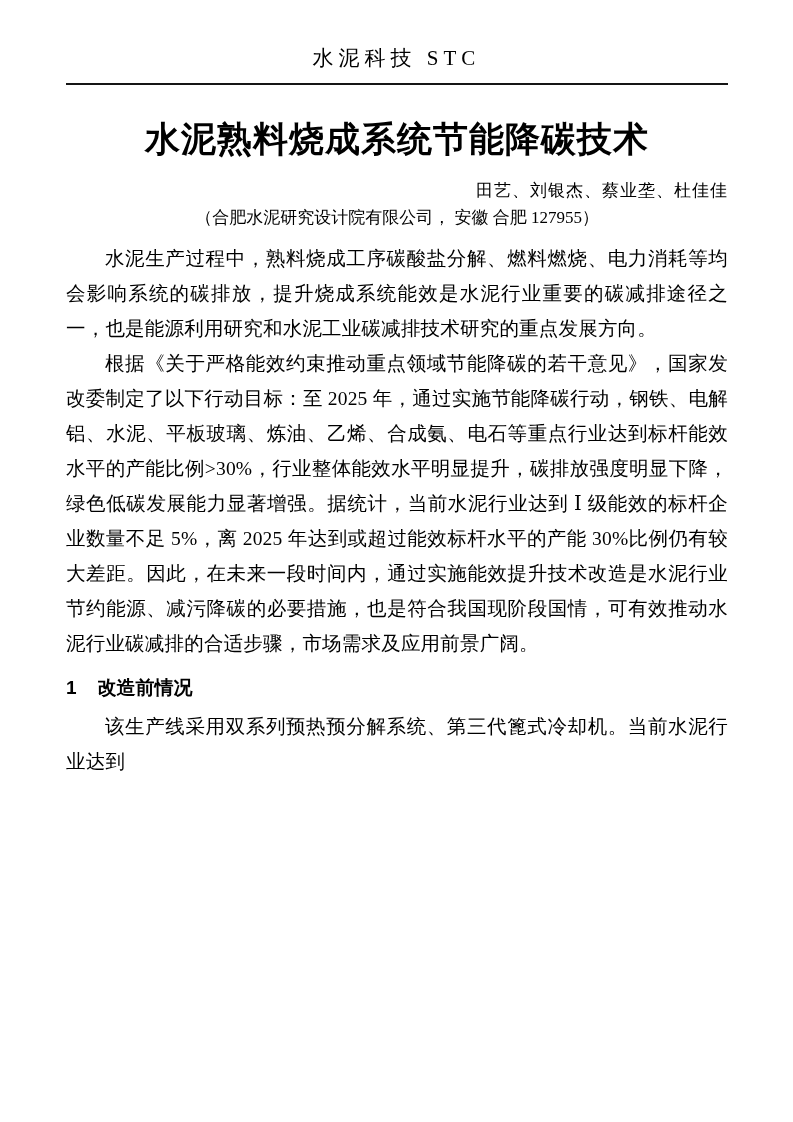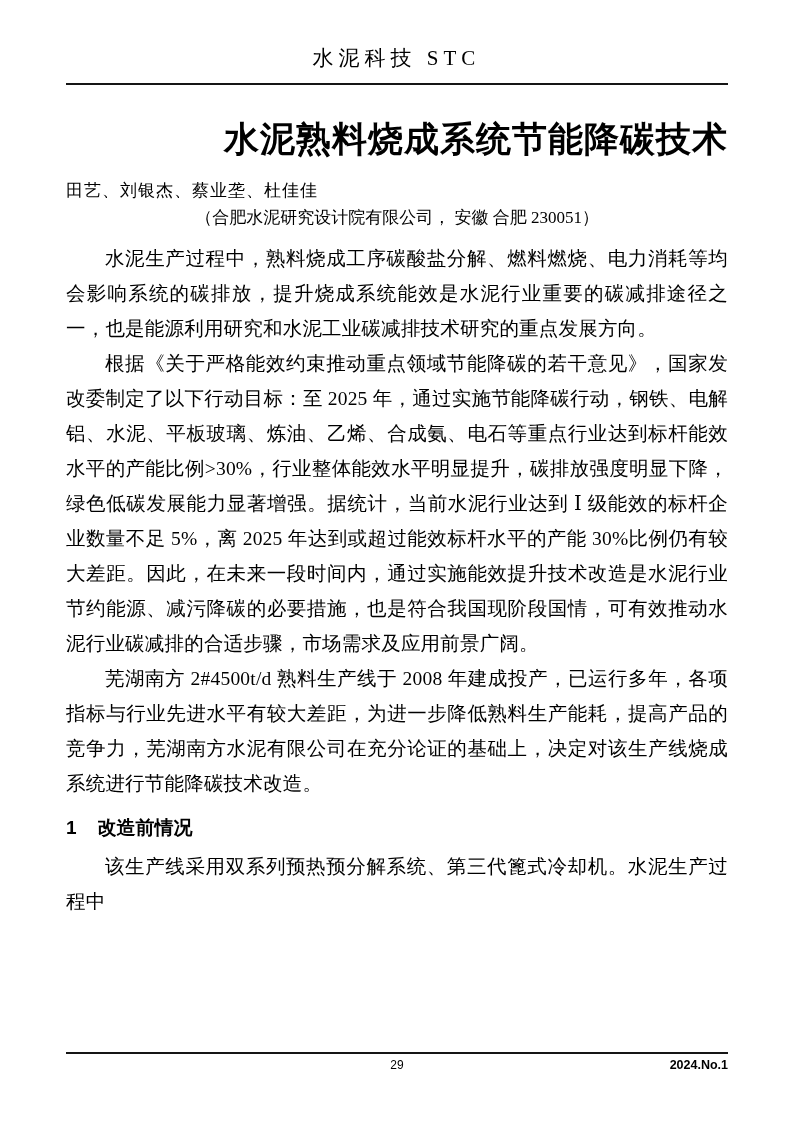--- a/index.html
+++ b/index.html
@@ -27,32 +27,32 @@
   }
   .header-rule {
     margin: 12px 65px 0 66px;
     border-top: 2px solid #151515;
     height: 0;
   }
 
   
   .article-title {
     margin-top: 30px;
-    text-align: right;
+    text-align: center;
     font-family: "Liberation Sans", "DejaVu Sans", sans-serif;
     font-weight: bold;
     font-size: 35px;
     line-height: 48px;
     letter-spacing: 1px;
   }
   .article-title span { display: block; }
 
   .authors {
     margin-top: 17px;
-    text-align: left;
+    text-align: right;
     font-size: 17px;
     line-height: 21px;
     letter-spacing: 1px;
   }
   .affiliation {
     margin-top: 5px;
     text-align: center;
     font-size: 17px;
     line-height: 23px;
   }
@@ -116,36 +116,29 @@
   <div class="header-rule"></div>
 
   <div class="content">
 
     <h1 class="article-title">
       <span>水泥熟料烧成系统节能降碳技术</span>
     </h1>
 
     <div class="authors">田艺、刘银杰、蔡业垄、杜佳佳</div>
 
-    <div class="affiliation">（合肥水泥研究设计院有限公司，  安徽  合肥  230051）</div>
+    <div class="affiliation">（合肥水泥研究设计院有限公司，  安徽  合肥  127955）</div>
 
     <div class="body-text">
       <p>水泥生产过程中，熟料烧成工序碳酸盐分解、燃料燃烧、电力消耗等均会影响系统的碳排放，提升烧成系统能效是水泥行业重要的碳减排途径之一，也是能源利用研究和水泥工业碳减排技术研究的重点发展方向。</p>
       <p>根据《关于严格能效约束推动重点领域节能降碳的若干意见》，国家发改委制定了以下行动目标：至 2025 年，通过实施节能降碳行动，钢铁、电解铝、水泥、平板玻璃、炼油、乙烯、合成氨、电石等重点行业达到标杆能效水平的产能比例&gt;30%，行业整体能效水平明显提升，碳排放强度明显下降，绿色低碳发展能力显著增强。据统计，当前水泥行业达到 Ⅰ 级能效的标杆企业数量不足 5%，离 2025 年达到或超过能效标杆水平的产能 30%比例仍有较大差距。因此，在未来一段时间内，通过实施能效提升技术改造是水泥行业节约能源、减污降碳的必要措施，也是符合我国现阶段国情，可有效推动水泥行业碳减排的合适步骤，市场需求及应用前景广阔。</p>
-      <p>芜湖南方 2#4500t/d 熟料生产线于 2008 年建成投产，已运行多年，各项指标与行业先进水平有较大差距，为进一步降低熟料生产能耗，提高产品的竞争力，芜湖南方水泥有限公司在充分论证的基础上，决定对该生产线烧成系统进行节能降碳技术改造。</p>
     </div>
 
     <h2 class="section-heading">
       <span class="section-number">1</span><span>改造前情况</span>
     </h2>
 
-    <p class="section-intro">该生产线采用双系列预热预分解系统、第三代篦式冷却机。水泥生产过程中</p>
+    <p class="section-intro">该生产线采用双系列预热预分解系统、第三代篦式冷却机。当前水泥行业达到</p>
 
   </div>
 
-  <div class="page-footer">
-    <div class="footer-row">
-      <div class="page-number">29</div>
-      <div class="issue-label">2024.No.1</div>
-    </div>
-  </div>
 
 </div>
 
 </body></html>

